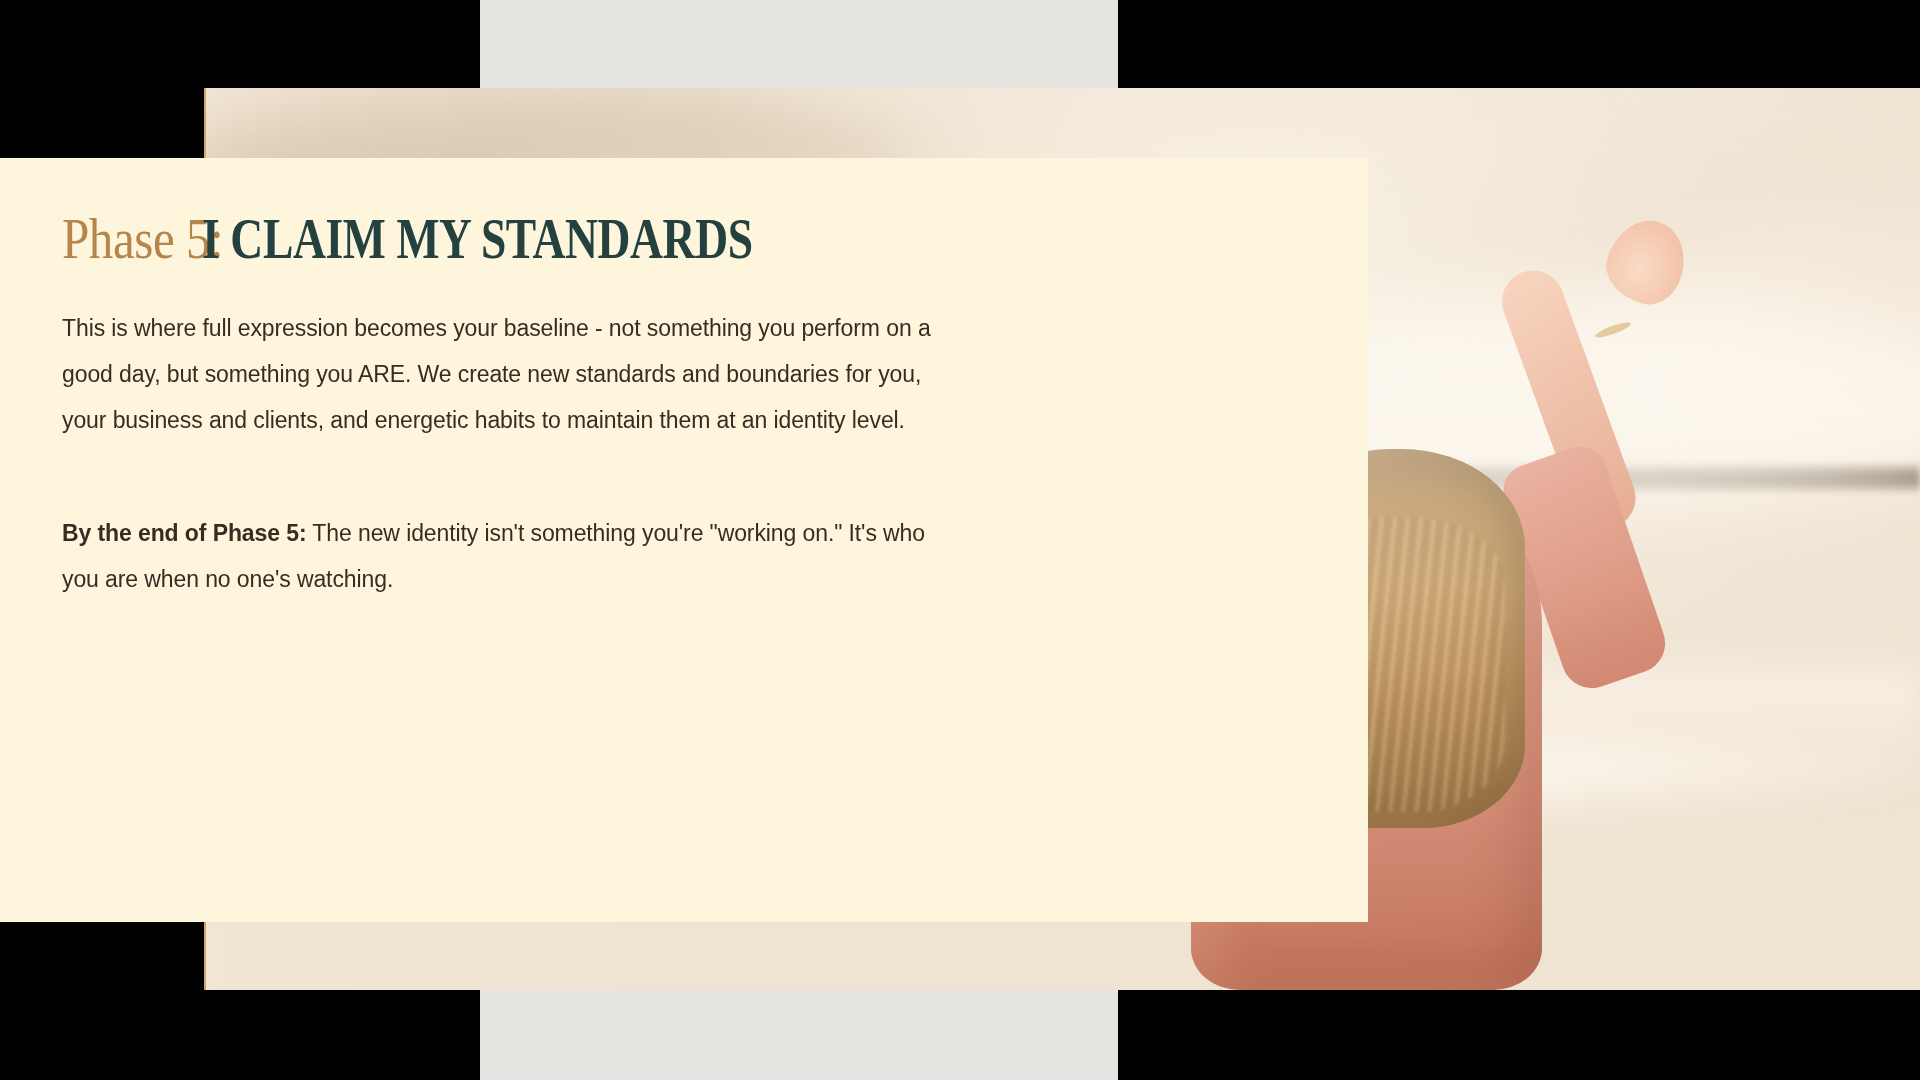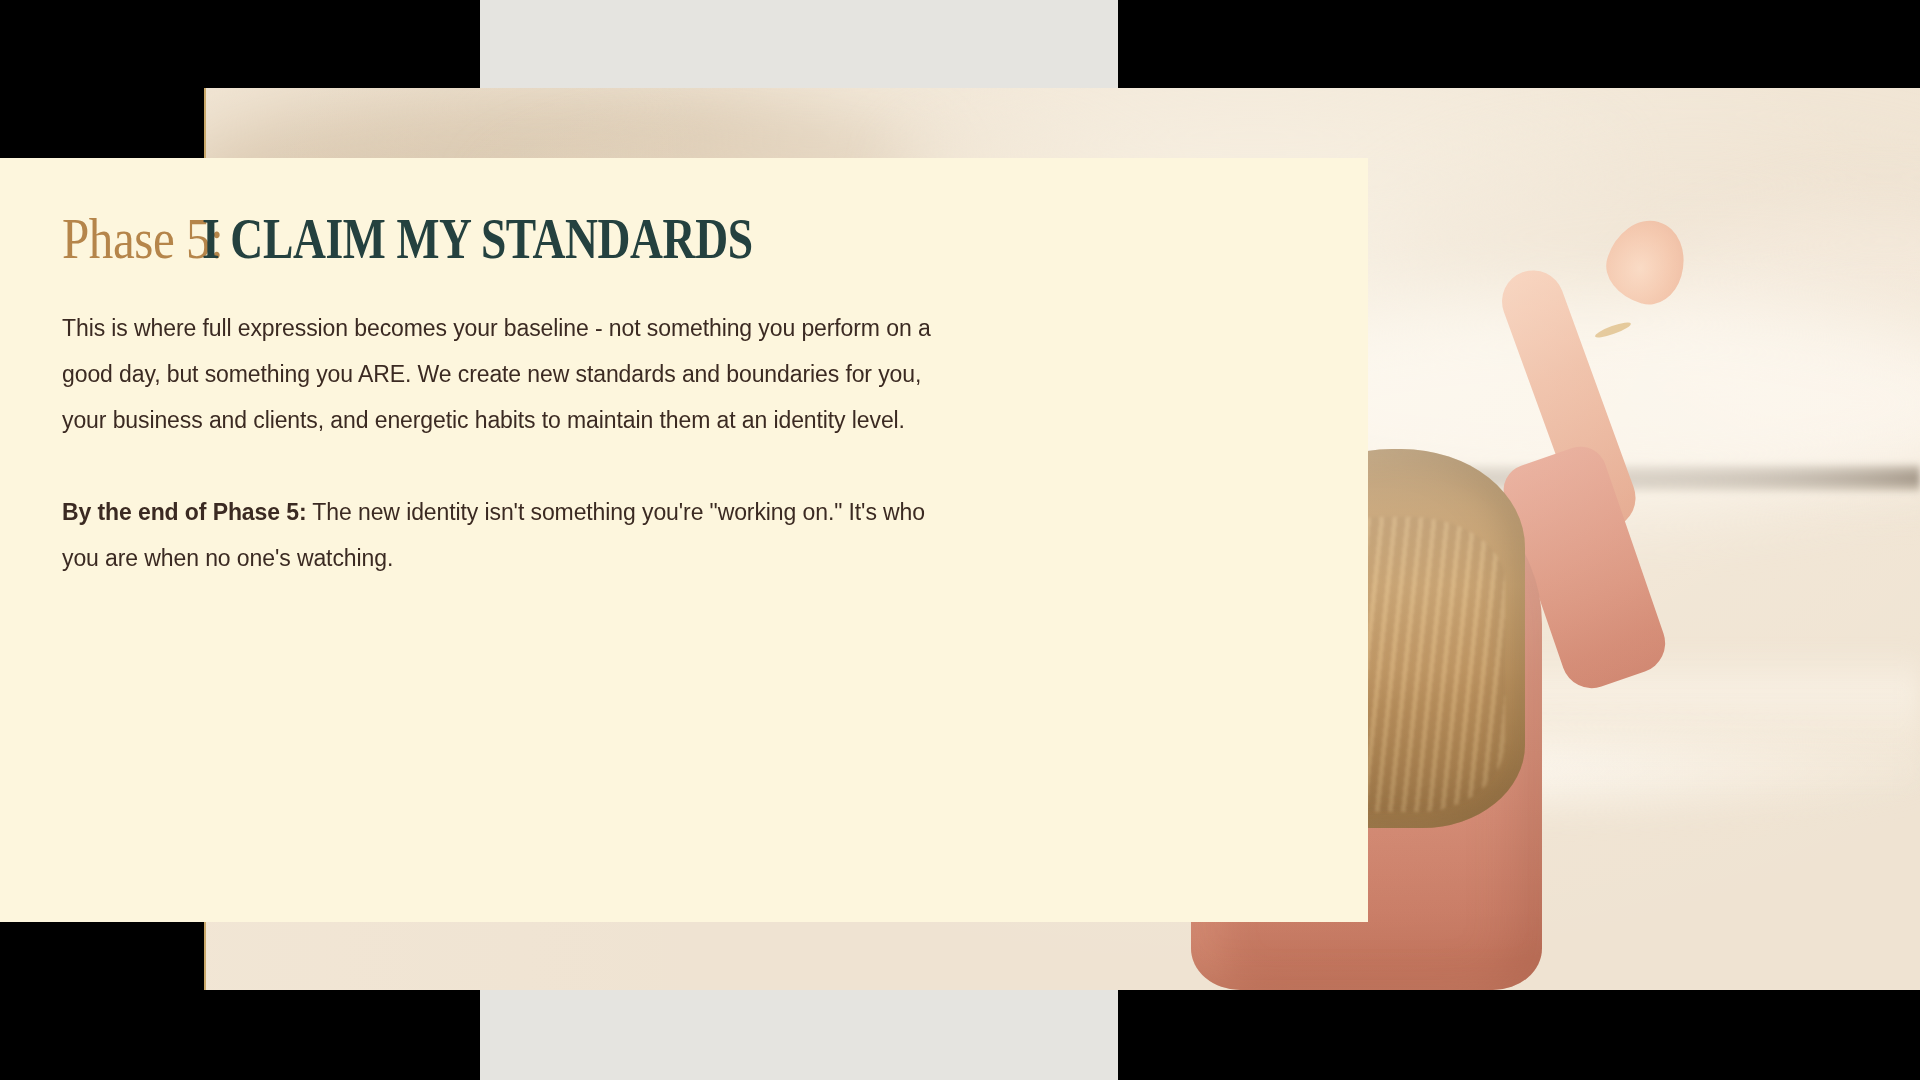--- a/index.html
+++ b/index.html
@@ -282,21 +282,21 @@
   
   .para {
     font-family: "Liberation Sans", sans-serif;
     font-size: 23px;
     line-height: 46px;
     color: #3B2A22;
     margin: 0;
     letter-spacing: -0.1px;
     max-width: 900px;
   }
-  .para + .para { margin-top: 46px; }
+  .para + .para { margin-top: 67px; }
   .para b { font-weight: 700; }
 </style>
 </head>
 <body>
 
 <div class="slide">
 
   <div class="grey-panel"></div>
 
   <div class="photo">

